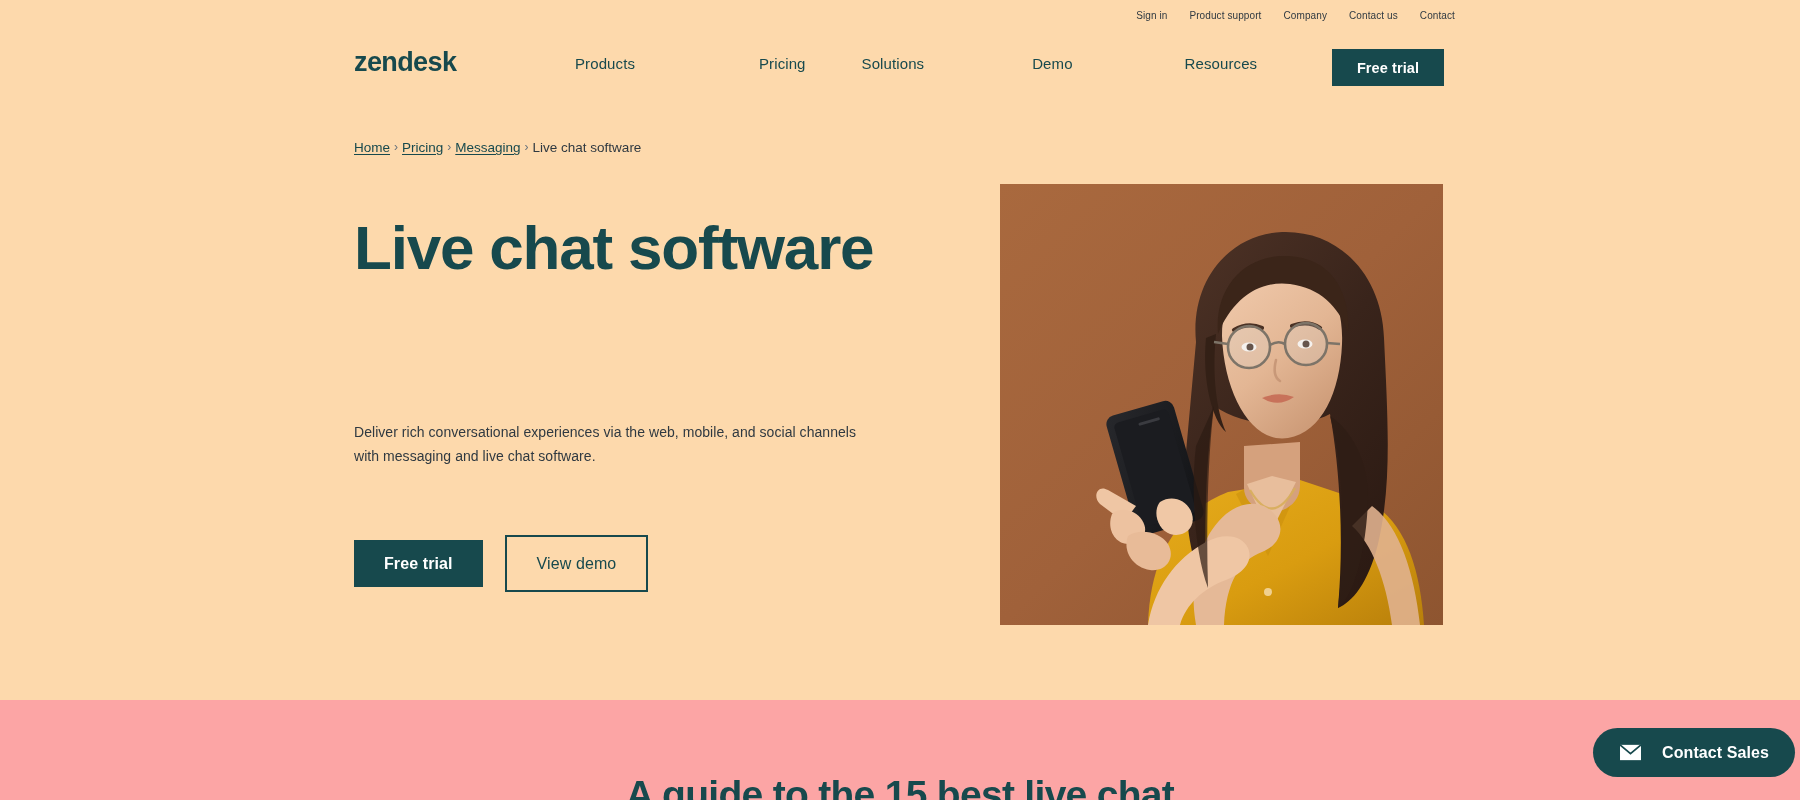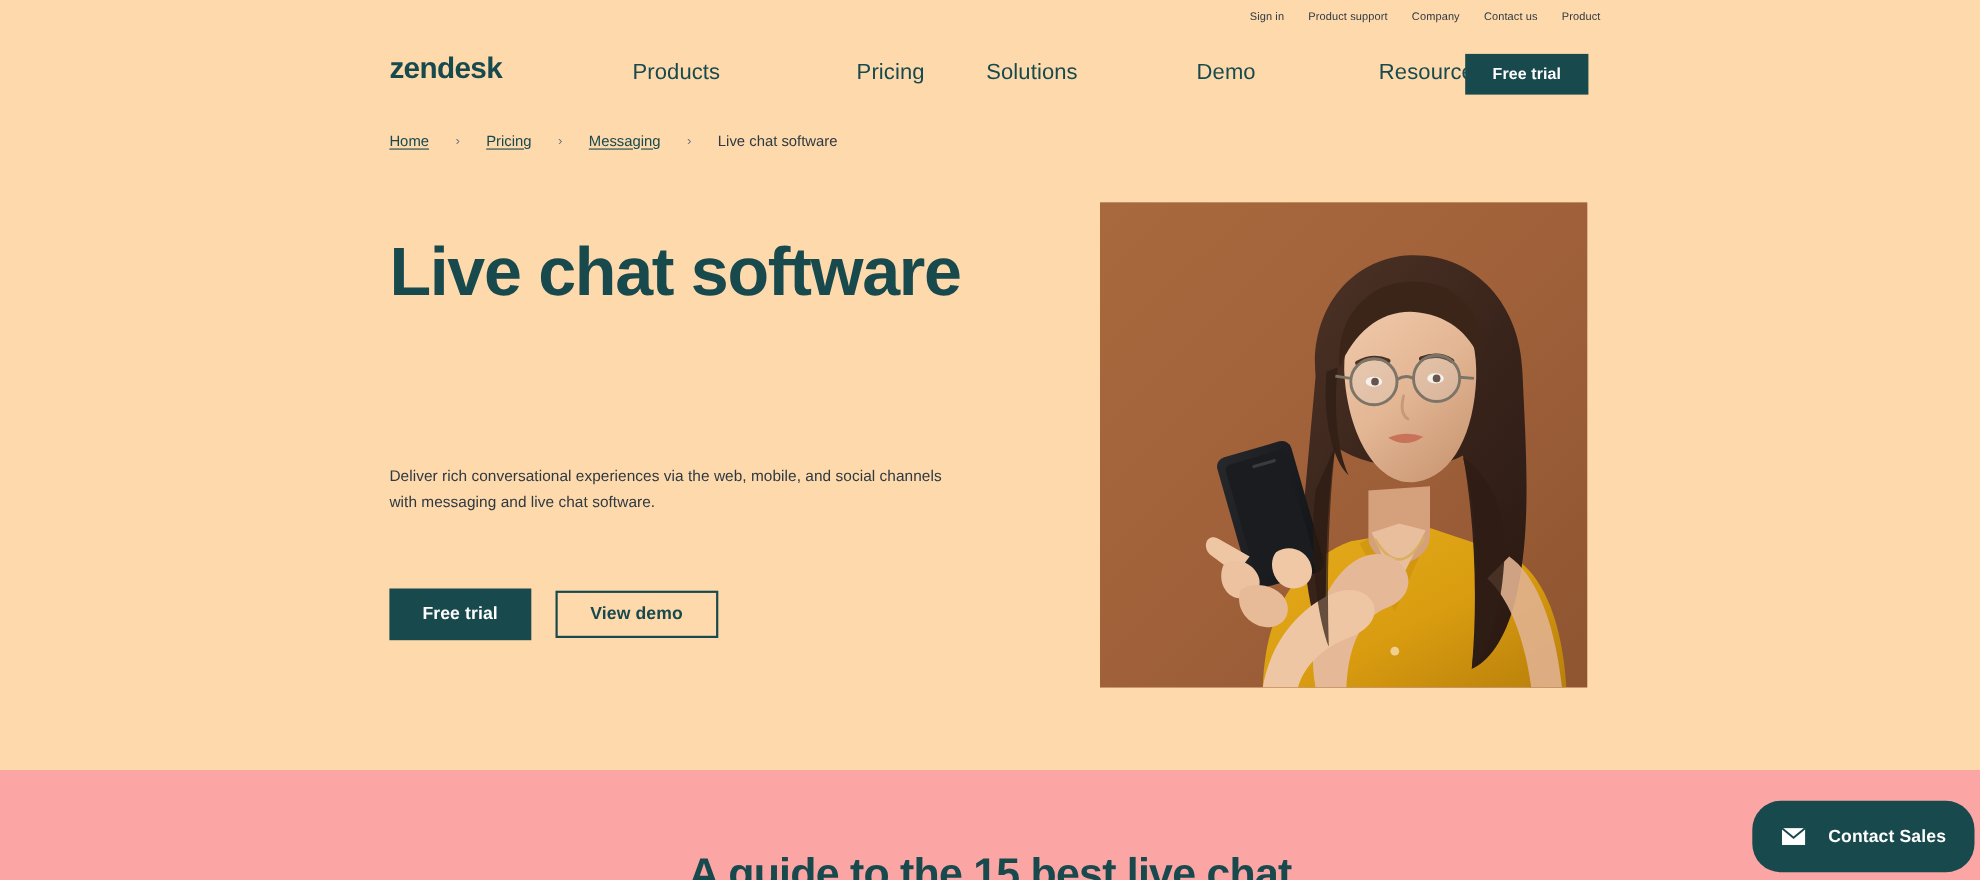--- a/index.html
+++ b/index.html
@@ -50,21 +50,21 @@
     letter-spacing:-0.6px;
     line-height:1;
   }
   .nav-links {
     position:absolute;
     left:575px; top:11px;
     display:flex;
     align-items:center;
   }
   .nav-link {
-    font-size:20px;
+    font-size:15px;
     color:#17494D;
     text-decoration:none;
     white-space:nowrap;
     cursor:pointer;
     font-weight:400;
     letter-spacing:0.1px;
   }
   .nav-link.i0 { margin-right:124px; }
   .nav-link.i1 { margin-right:56px; }
   .nav-link.i2 { margin-right:108px; }
@@ -83,24 +83,24 @@
     letter-spacing:0.1px;
     cursor:pointer;
     display:flex;
     align-items:center;
     justify-content:center;
   }
 
   
   .breadcrumb {
     position:absolute;
-    left:354px; top:121px;
-    display:flex;
-    align-items:center;
-    gap:24px;
+    left:354px; top:140px;
+    display:flex;
+    align-items:center;
+    gap:4px;
     font-size:13.5px;
   }
   .crumb-link {
     color:#17494D;
     text-decoration:underline;
     text-underline-offset:2px;
     cursor:pointer;
     white-space:nowrap;
   }
   .crumb-current {
@@ -151,28 +151,28 @@
     font-family:inherit;
     font-size:16px;
     font-weight:700;
     cursor:pointer;
     display:flex;
     align-items:center;
     justify-content:center;
     letter-spacing:0.1px;
   }
   .btn-secondary {
-    height:43px;
+    height:57px;
     padding:16px 30px;
     background:transparent;
     color:#17494D;
     border:2px solid #17494D;
     font-family:inherit;
     font-size:16px;
-    font-weight:700;
+    font-weight:400;
     cursor:pointer;
     display:flex;
     align-items:center;
     justify-content:center;
     letter-spacing:0.1px;
   }
 
   
   .hero-image {
     position:absolute;
@@ -200,21 +200,21 @@
     color:#17494D;
     letter-spacing:-0.7px;
     line-height:1.2;
     white-space:nowrap;
   }
 
   
   .contact-sales {
     position:absolute;
     left:1593px; top:728px;
-    height:65px;
+    height:49px;
     padding:0 26px;
     background:#17494D;
     border:none;
     border-radius:26px;
     color:#ffffff;
     font-family:inherit;
     font-size:16px;
     font-weight:700;
     cursor:pointer;
     display:flex;
@@ -228,21 +228,21 @@
 </head>
 <body>
 
 <div class="hero-section">
 
   <div class="utility-bar">
     <a class="utility-link">Sign in</a>
     <a class="utility-link">Product support</a>
     <a class="utility-link">Company</a>
     <a class="utility-link">Contact us</a>
-    <a class="utility-link">Product</a>
+    <a class="utility-link">Contact</a>
   </div>
 
   <nav class="main-nav">
     <div class="logo">zendesk</div>
     <div class="nav-links">
       <a class="nav-link i0">Products</a>
       <a class="nav-link i1">Pricing</a>
       <a class="nav-link i2">Solutions</a>
       <a class="nav-link i3">Demo</a>
       <a class="nav-link i4">Resources</a>

